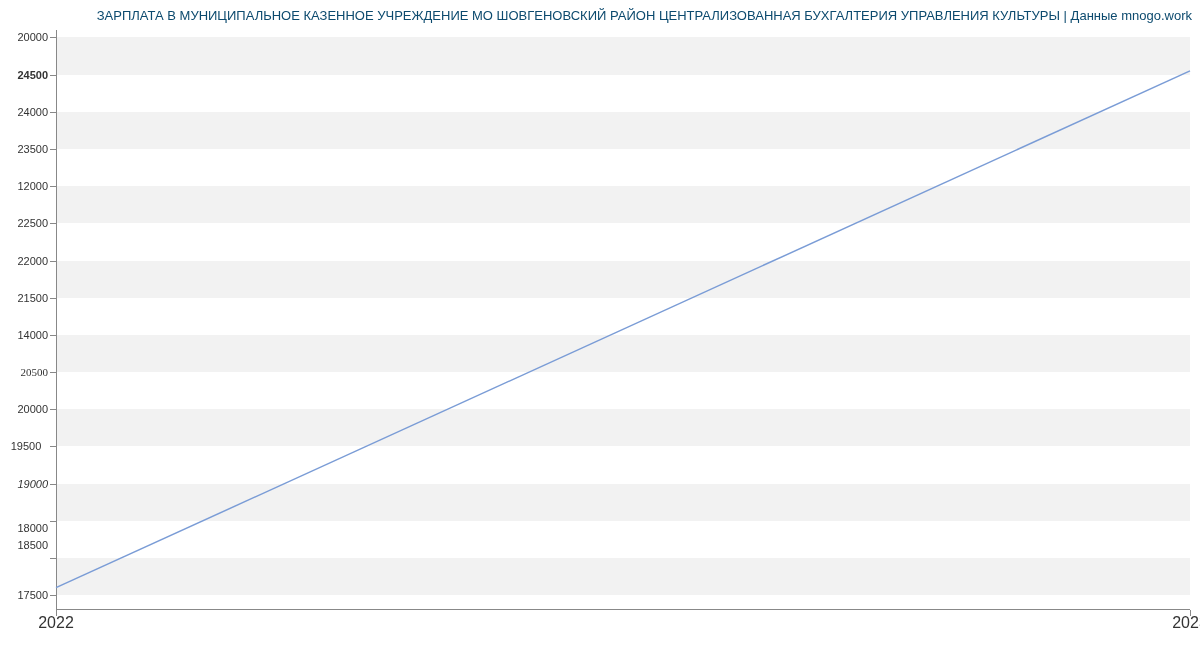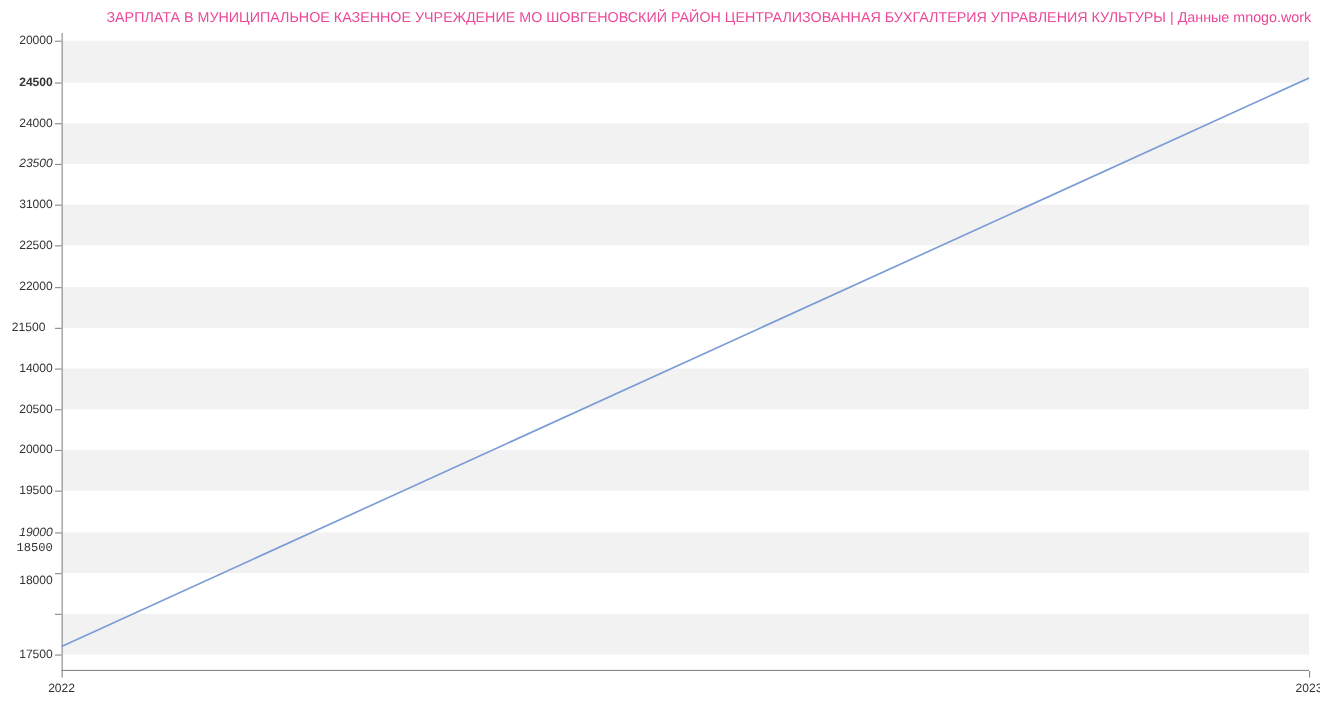--- a/index.html
+++ b/index.html
@@ -12,21 +12,21 @@
     font-size: 12px;
     color: #333;
   }
   .title {
     position: absolute;
     top: 8px;
     right: 8px;
     left: 8px;
     text-align: right;
     font-size: 13px;
-    color: #ec4899;
+    color: #0c4a6e;
     white-space: nowrap;
     overflow: hidden;
   }
   .plot {
     position: absolute;
     left: 56px;
     top: 30px;
     width: 1134px;
     height: 580px;
   }
@@ -67,21 +67,21 @@
     position: absolute;
     bottom: -6px;
     width: 1px;
     height: 6px;
     background: #888;
   }
   .x-label {
     position: absolute;
     bottom: -22px;
     transform: translateX(-50%);
-    font-size: 11px;
+    font-size: 16px;
     color: #333;
     margin-top: 20px;
   }
   svg.line-layer {
     position: absolute;
     left: 0; top: 0;
     width: 100%; height: 100%;
     overflow: visible;
   }
   .series-line {
@@ -108,41 +108,41 @@
       <div class="band" style="top: 7.4359px; height: 37.1795px;"></div>
     </div>
   <div class="axis-line y-axis-line"></div>
   <div class="axis-line x-axis-line"></div>
   <div id="yticks">
       <div class="y-tick" style="top: 565.128px;"></div>
       <div class="y-label" style="top: 565.128px;">17500</div>
       <div class="y-tick" style="top: 527.949px;"></div>
       <div class="y-label" style="top: 498px;">18000</div>
       <div class="y-tick" style="top: 490.769px;"></div>
-      <div class="y-label" style="top: 469px; font-family: Liberation Mono, monospace;">18500</div>
+      <div class="y-label" style="top: 515px;">18500</div>
       <div class="y-tick" style="top: 453.59px;"></div>
       <div class="y-label" style="top: 453.59px; font-style: italic;">19000</div>
       <div class="y-tick" style="top: 416.41px;"></div>
-      <div class="y-label" style="top: 416.41px;">19500</div>
+      <div class="y-label" style="top: 416.41px; text-align: center;">19500</div>
       <div class="y-tick" style="top: 379.231px;"></div>
       <div class="y-label" style="top: 379.231px;">20000</div>
       <div class="y-tick" style="top: 342.051px;"></div>
-      <div class="y-label" style="top: 342.051px;">20500</div>
+      <div class="y-label" style="top: 342.051px; font-family: Liberation Serif, serif;">20500</div>
       <div class="y-tick" style="top: 304.872px;"></div>
       <div class="y-label" style="top: 304.872px;">14000</div>
       <div class="y-tick" style="top: 267.692px;"></div>
-      <div class="y-label" style="top: 267.692px; text-align: center;">21500</div>
+      <div class="y-label" style="top: 267.692px;">21500</div>
       <div class="y-tick" style="top: 230.513px;"></div>
       <div class="y-label" style="top: 230.513px;">22000</div>
       <div class="y-tick" style="top: 193.333px;"></div>
       <div class="y-label" style="top: 193.333px;">22500</div>
       <div class="y-tick" style="top: 156.154px;"></div>
-      <div class="y-label" style="top: 156.154px;">31000</div>
+      <div class="y-label" style="top: 156.154px;">12000</div>
       <div class="y-tick" style="top: 118.974px;"></div>
-      <div class="y-label" style="top: 118.974px; font-style: italic;">23500</div>
+      <div class="y-label" style="top: 118.974px;">23500</div>
       <div class="y-tick" style="top: 81.7949px;"></div>
       <div class="y-label" style="top: 81.7949px;">24000</div>
       <div class="y-tick" style="top: 44.6154px;"></div>
       <div class="y-label" style="top: 44.6154px; font-weight: bold;">24500</div>
       <div class="y-tick" style="top: 7.4359px;"></div>
       <div class="y-label" style="top: 7.4359px;">20000</div>
     </div>
   <div id="xticks">
       <div class="x-tick" style="left: 0px;"></div>
       <div class="x-label" style="left: 0px;">2022</div>

